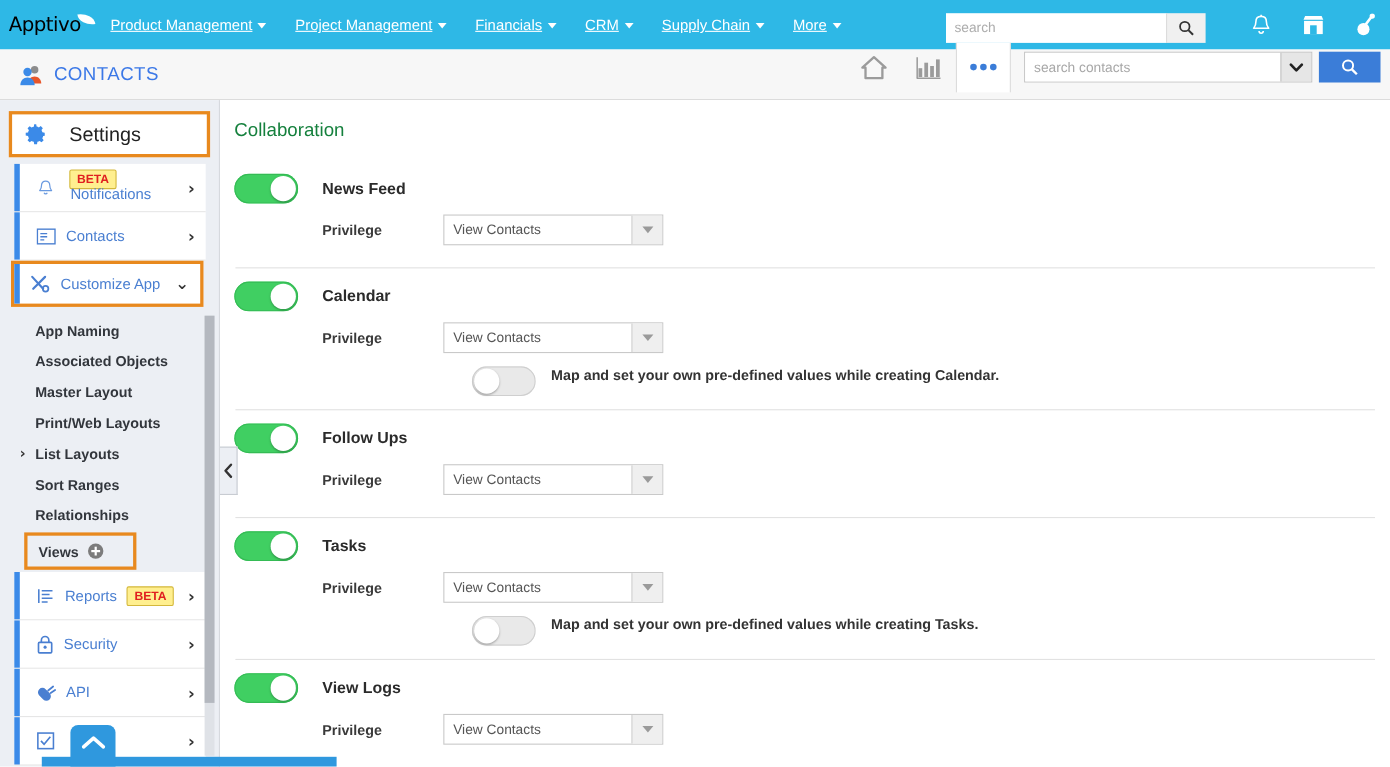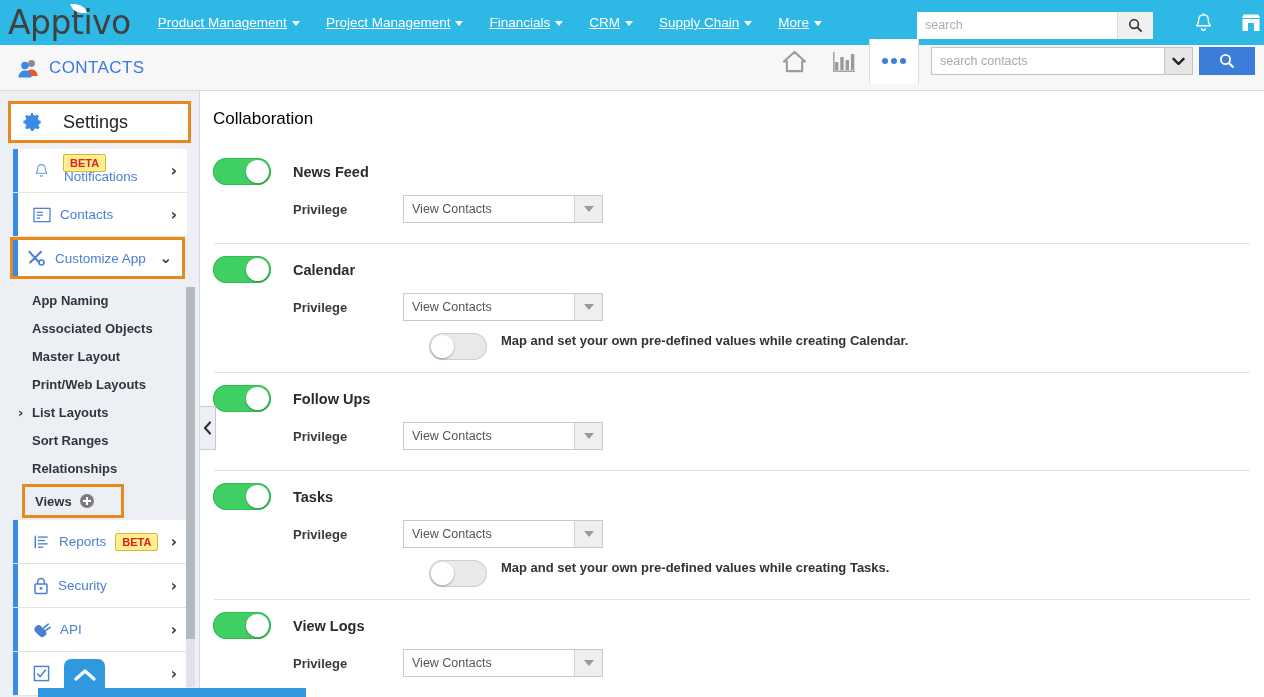--- a/index.html
+++ b/index.html
@@ -8,21 +8,21 @@
     font-family: "Liberation Sans", sans-serif;
     background: #ffffff; overflow: hidden;
   }
 
   
   .topbar {
     height: 45px; background: #2eb8e6;
     display: flex; align-items: center; position: relative;
   }
   .logo {
-    font-size: 33px; color: #404040; font-weight: 400;
+    font-size: 18px; color: #000000; font-weight: 400;
     letter-spacing: -0.5px; padding-left: 8px; position: relative;
     font-family: "DejaVu Sans", sans-serif;
   }
   .logo-leaf {
     position: absolute; width: 15px; height: 11px;
     left: 71px; top: 0px;
     background: #ffffff;
     border-radius: 0 100% 0 100%;
     transform: rotate(-8deg);
   }
@@ -189,21 +189,21 @@
     position: absolute; left: 38px; bottom: 0; width: 268px; height: 9px;
     background: #2f98de; z-index: 10;
   }
 
   
   .main {
     flex: 1; background: #fff; padding: 18px 0 0 0;
     overflow: hidden; position: relative;
   }
   .section-title {
-    font-size: 17px; color: #000000; padding-left: 13px; margin-bottom: 17px;
+    font-size: 17px; color: #15803d; padding-left: 13px; margin-bottom: 17px;
   }
   .feature-block { padding: 0 0 0 13px; }
   .feature-divider {
     height: 1px; background: #e2e2e2; margin: 0 14px 0 14px;
   }
   .feat-head { display: flex; align-items: center; gap: 22px; padding-top: 12px; }
   .toggle {
     width: 58px; height: 27px; border-radius: 14px; position: relative;
     flex-shrink: 0; cursor: pointer;
   }

